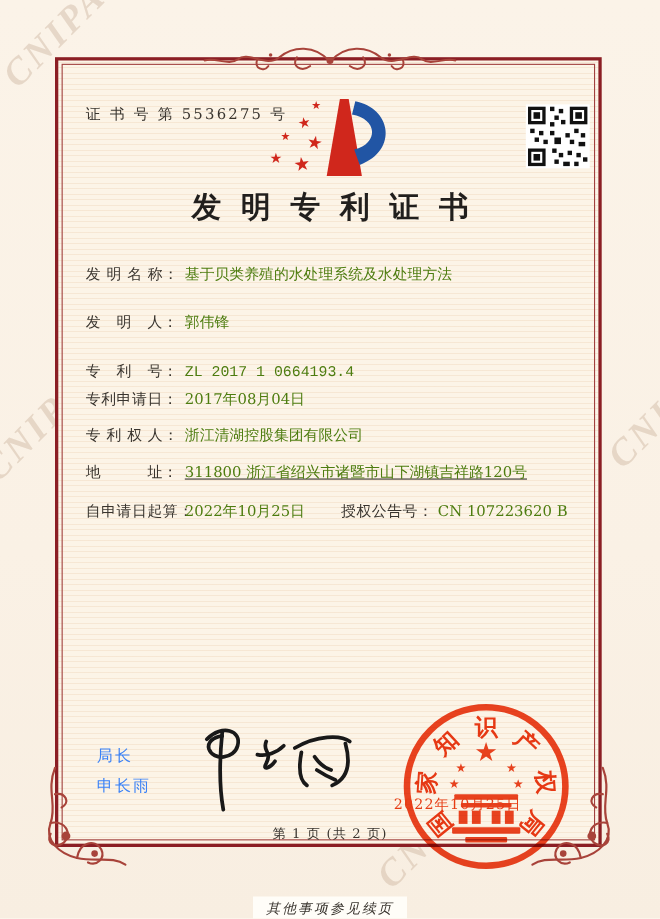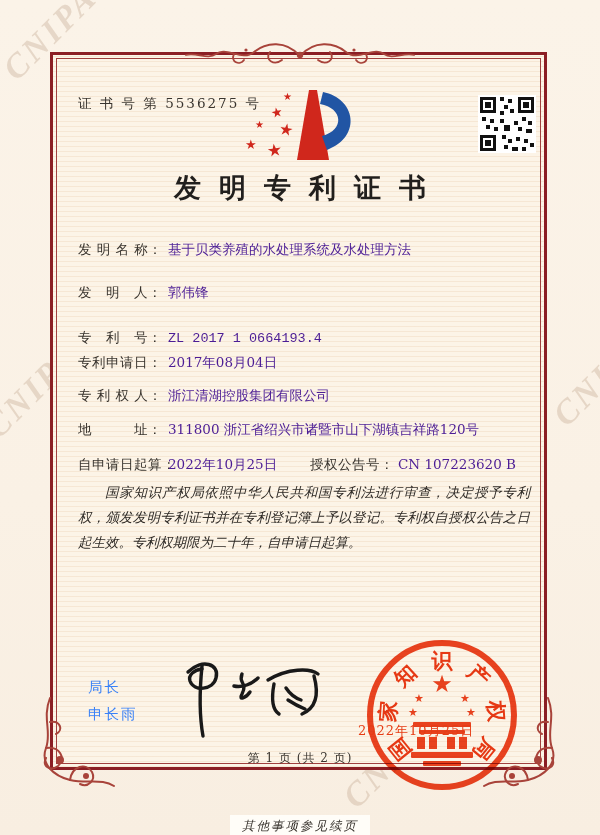--- a/index.html
+++ b/index.html
@@ -39,21 +39,21 @@
   .qr{position:absolute;left:478px;top:95px;width:58px;height:58px;background:#fff;}
   .title{
     position:absolute;left:0;top:170px;width:600px;text-align:center;
     font-size:27px;font-weight:600;letter-spacing:18px;padding-left:18px;
     box-sizing:border-box;color:#211f1d;
   }
   .fieldrow{
     position:absolute;left:78px;font-size:13.5px;white-space:nowrap;color:#39342e;
   }
   .fieldrow .lbl{display:inline-block;width:90px;letter-spacing:0.5px;}
-  .fieldrow .val{color:#4c1d95;}
+  .fieldrow .val{color:#4d7c0f;}
   .fieldrow .pair2{position:absolute;left:232px;top:0;}
   .fieldrow .pair2 .lbl{width:88px;}
   .bodytext{
     position:absolute;left:78px;top:480px;width:452px;
     font-size:13.5px;line-height:25px;text-align:justify;
     font-style:italic;color:#2e2a26;
   }
   .bodytext p{margin:0;text-indent:2em;}
   .director{position:absolute;left:88px;font-size:14.5px;letter-spacing:2px;color:#3b82f6;}
   .sig{position:absolute;left:168px;top:648px;}
@@ -195,32 +195,31 @@
 </div>
 <div class="fieldrow" style="top:329px;font-family:Liberation Mono, monospace;">
   <span class="lbl">专　利　号：</span><span class="val">ZL 2017 1 0664193.4</span>
 </div>
 <div class="fieldrow" style="top:354px;">
   <span class="lbl">专利申请日：</span><span class="val">2017年08月04日</span>
 </div>
 <div class="fieldrow" style="top:387px;">
   <span class="lbl">专 利 权 人：</span><span class="val">浙江清湖控股集团有限公司</span>
 </div>
-<div class="fieldrow" style="top:421px;">
+<div class="fieldrow" style="top:421px;text-decoration:underline;">
   <span class="lbl">地　　　址：</span><span class="val">311800 浙江省绍兴市诸暨市山下湖镇吉祥路120号</span>
 </div>
 <div class="fieldrow" style="top:456px;">
   <span class="lbl">自申请日起算：</span><span class="val">2022年10月25日</span>
   <span class="pair2">
     <span class="lbl">授权公告号：</span><span class="val">CN 107223620 B</span>
   </span>
 </div>
 
 <div class="bodytext">
-  <p>国家知识产权局依照中华人民共和国专利法进行审查，决定授予专利权，颁发发明专利证书并在专利登记簿上予以登记。专利权自授权公告之日起生效。专利权期限为二十年，自申请日起算。</p>
 </div>
 
 <div class="director" style="top:678px;">局长</div>
 <div class="director" style="top:705px;">申长雨</div>
 
 <svg class="sig" width="160" height="95" viewBox="0 0 160 95">
   <g stroke="#191919" stroke-width="3.4" fill="none" stroke-linecap="round" stroke-linejoin="round">
     <path d="M34,18 C32,38 31,66 35,88"></path>
     <path d="M20,24 C34,10 52,16 48,30 C45,42 26,44 22,33 C20,27 26,22 34,21"></path>
     <path d="M74,26 C70,36 80,34 74,46 C70,53 78,50 82,44"></path>

